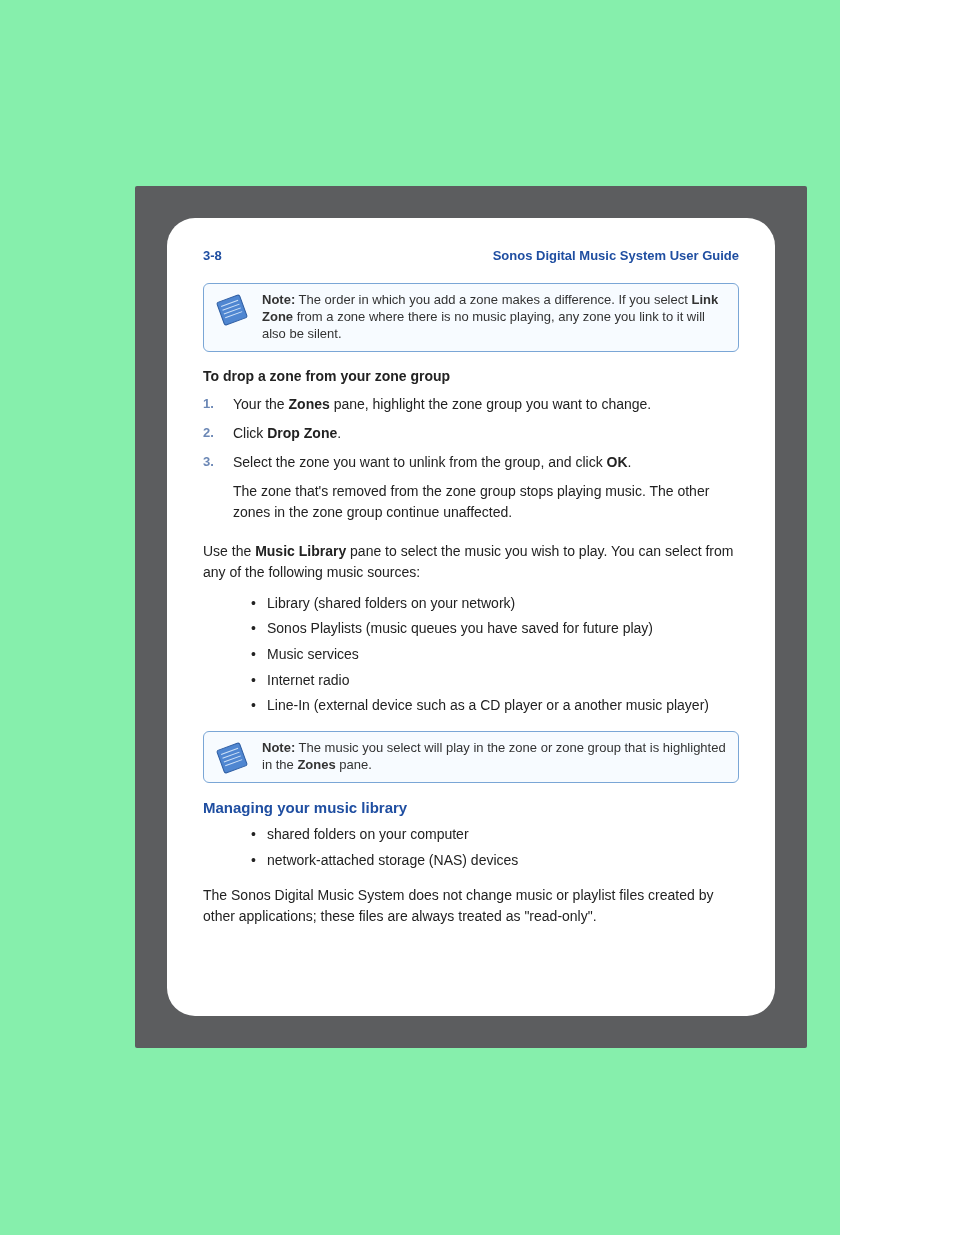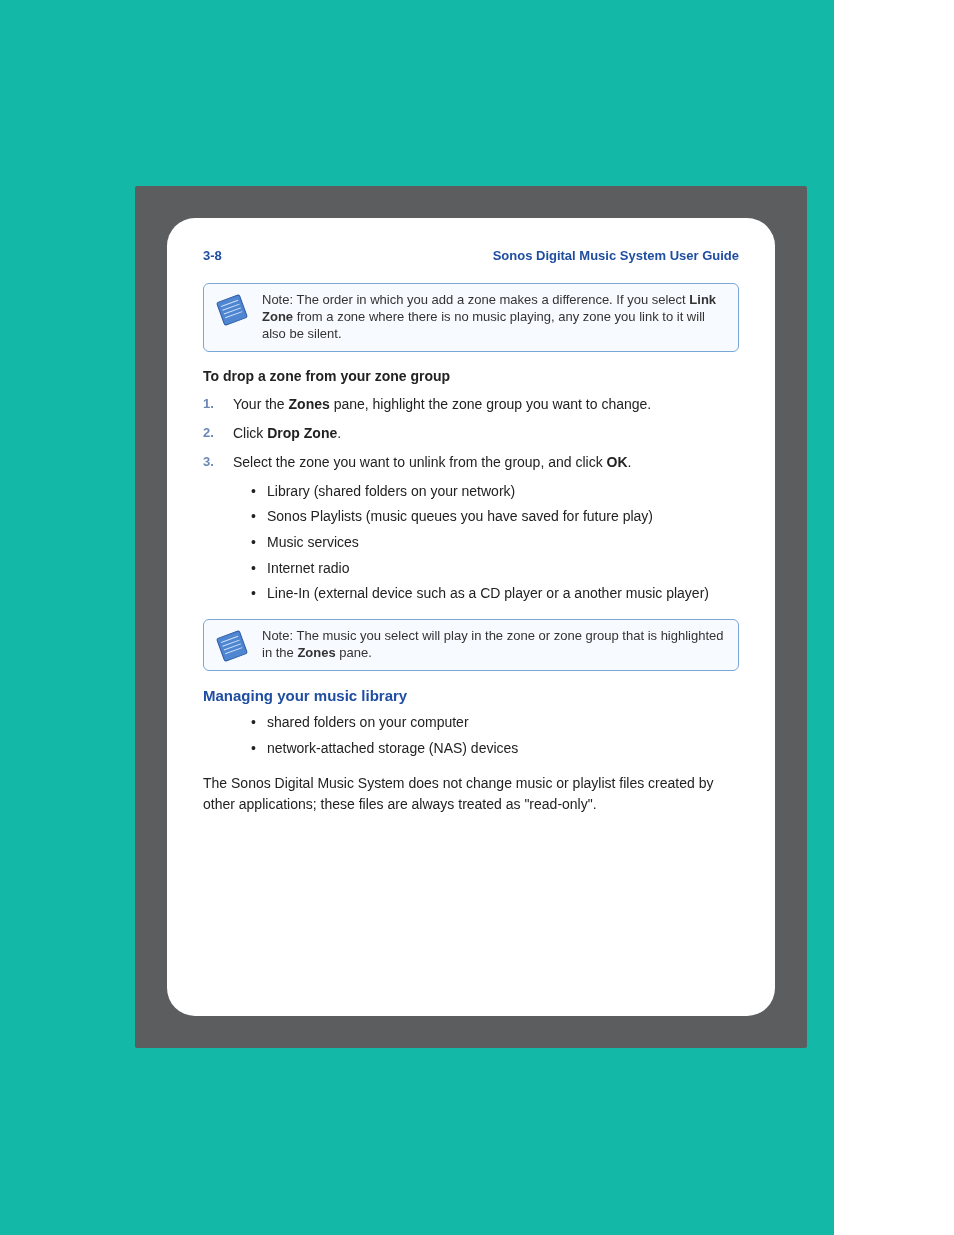--- a/index.html
+++ b/index.html
@@ -6,21 +6,22 @@
     margin: 0;
     padding: 0;
     background: #ffffff;
     font-family: "Segoe UI", "Myriad Pro", "Helvetica Neue", Arial, sans-serif;
     color: #222;
   }
   .canvas {
     width: 834px;
     height: 1235px;
     position: relative;
-    background: #14b8a6;
+    background: #86efac;
+    padding-left: 6px;
   }
   .gray-frame {
     position: absolute;
     left: 135px;
     top: 186px;
     width: 672px;
     height: 862px;
     background: #5c5d5f;
     border-radius: 2px;
   }
@@ -56,21 +57,21 @@
     margin-bottom: 16px;
   }
   .note-icon {
     position: absolute;
     left: 10px;
     top: 8px;
     width: 36px;
     height: 36px;
   }
   .note-label {
-    font-weight: 400;
+    font-weight: 700;
     text-align: right;
   }
   .sub-heading {
     font-size: 14px;
     font-weight: 700;
     color: #222;
     margin: 6px 0 10px 0;
   }
   .numbered {
     margin: 0;
@@ -166,22 +167,24 @@
       </div>
 
       <div class="sub-heading">To drop a zone from your zone group</div>
 
       <ol class="numbered">
           <li><span>Your the </span><b>Zones</b><span> pane, highlight the zone group you want to change.</span></li>
           <li><span>Click </span><b>Drop Zone</b><span>.</span></li>
           <li><span>Select the zone you want to unlink from the group, and click </span><b>OK</b><span>.</span></li>
         </ol>
 
-
-
+      <div class="indented-para">The zone that's removed from the zone group stops playing music. The other zones in the zone group continue unaffected.</div>
+
+
+      <p class="body-text"><span>Use the </span><b>Music Library</b><span> pane to select the music you wish to play. You can select from any of the following music sources:</span></p>
 
       <ul class="bullets">
           <li>Library (shared folders on your network)</li>
           <li>Sonos Playlists (music queues you have saved for future play)</li>
           <li>Music services</li>
           <li>Internet radio</li>
           <li>Line-In (external device such as a CD player or a another music player)</li>
         </ul>
 
       <div class="note-box" style="margin-top:4px;">

